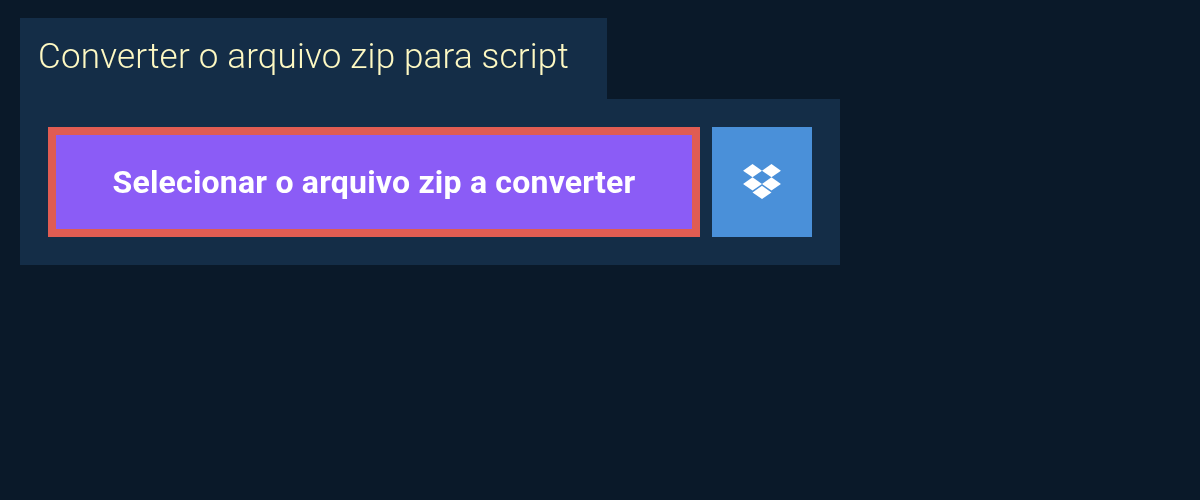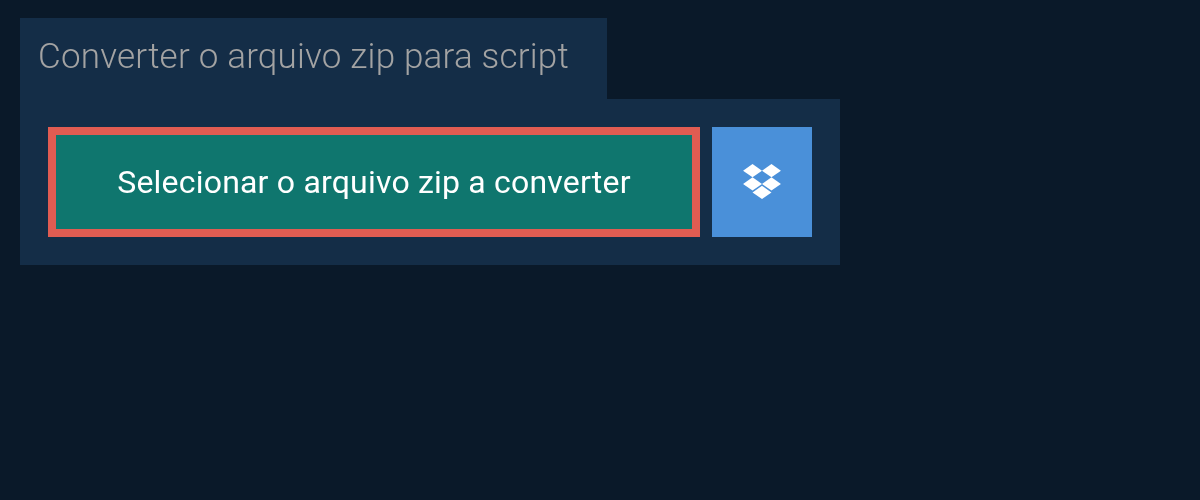--- a/index.html
+++ b/index.html
@@ -14,41 +14,41 @@
       font-family: -apple-system, BlinkMacSystemFont, "Segoe UI", Roboto, Helvetica, Arial, sans-serif;
       overflow: hidden;
     }
     .tab-container {
       padding-top: 18px;
       padding-left: 20px;
     }
     .tab {
       display: inline-block;
       background: #142d47;
-      color: #a3a3a3;
+      color: #fef9c3;
       font-size: 35px;
       font-weight: 300;
       padding: 18px 38px 22px 18px;
       letter-spacing: 0.2px;
     }
     .panel {
       margin: 0 20px;
       background: #142d47;
       padding: 28px 28px 28px 28px;
       display: flex;
       gap: 12px;
       width: 820px;
     }
     .select-button {
       flex: 1;
-      background: #0f766e;
+      background: #8b5cf6;
       border: 8px solid #e05c52;
       color: #ffffff;
       font-size: 32px;
-      font-weight: 400;
+      font-weight: 700;
       padding: 28px 20px;
       text-align: center;
       cursor: pointer;
       letter-spacing: 0.2px;
     }
     .dropbox-button {
       width: 100px;
       background: #4a90d9;
       display: flex;
       align-items: center;

